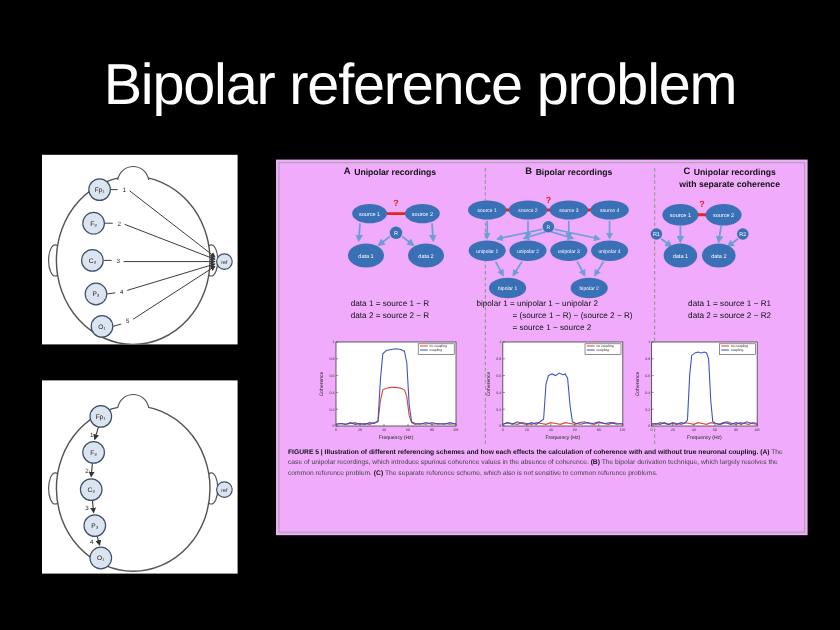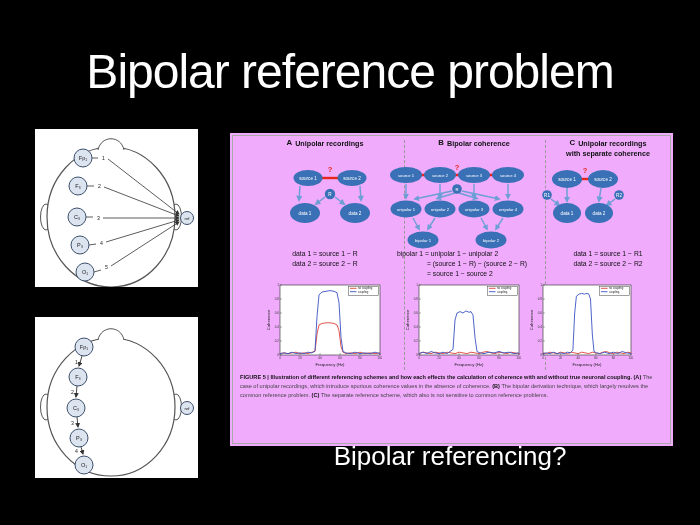--- a/index.html
+++ b/index.html
@@ -133,21 +133,21 @@
 
   <div class="figure">
     <div class="figborder"></div>
     <div class="sep s1"></div>
     <div class="sep s2"></div>
 
     <div class="phead pA">
       <span class="letter">A</span><span>Unipolar recordings</span>
     </div>
     <div class="phead pB">
-      <span class="letter">B</span><span>Bipolar coherence</span>
+      <span class="letter">B</span><span>Bipolar recordings</span>
     </div>
     <div class="phead pC">
       <div><span class="letter">C</span><span>Unipolar recordings</span></div>
       <div>with separate coherence</div>
     </div>
 
     <svg class="diagram" viewBox="0 0 443 279">
       <defs>
         <marker id="ab" viewBox="0 0 10 10" refX="7" refY="5" markerWidth="4.2" markerHeight="4.2" orient="auto">
           <path d="M0,0L10,5L0,10z" fill="#6d9fd6"></path>
@@ -371,14 +371,13 @@
           <line x1="72" y1="9.7" x2="78.5" y2="9.7" stroke="#3a52c4" stroke-width="0.9"></line>
           <text x="80" y="10.7" font-size="2.8" fill="#222">coupling</text>
           <text x="58" y="83.5" text-anchor="middle" font-size="4.2" fill="#222">Frequency (Hz)</text>
           <text x="3.5" y="38" text-anchor="middle" font-size="4.2" fill="#222" transform="rotate(-90 3.5 38)">Coherence</text>
         </svg>
       </div>
 
     <div class="caption"><span class="b">FIGURE 5 | Illustration of different referencing schemes and how each effects the calculation of coherence with and without true neuronal coupling. </span><span class="b">(A)</span><span> The case of unipolar recordings, which introduce spurious coherence values in the absence of coherence. </span><span class="b">(B)</span><span> The bipolar derivation technique, which largely resolves the common reference problem. </span><span class="b">(C)</span><span> The separate reference scheme, which also is not sensitive to common reference problems.</span></div>
   </div>
 
-  <div class="bottomq">Bipolar referencing?</div>
 </div>
 
 </body></html>

